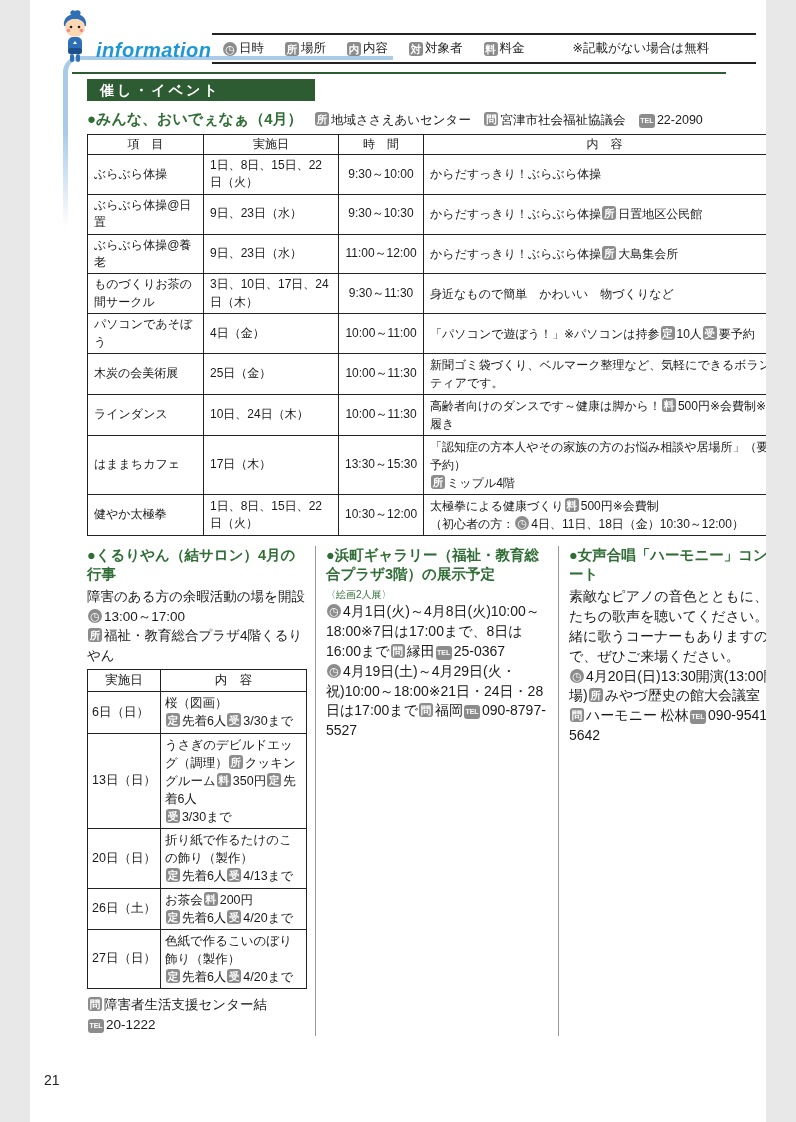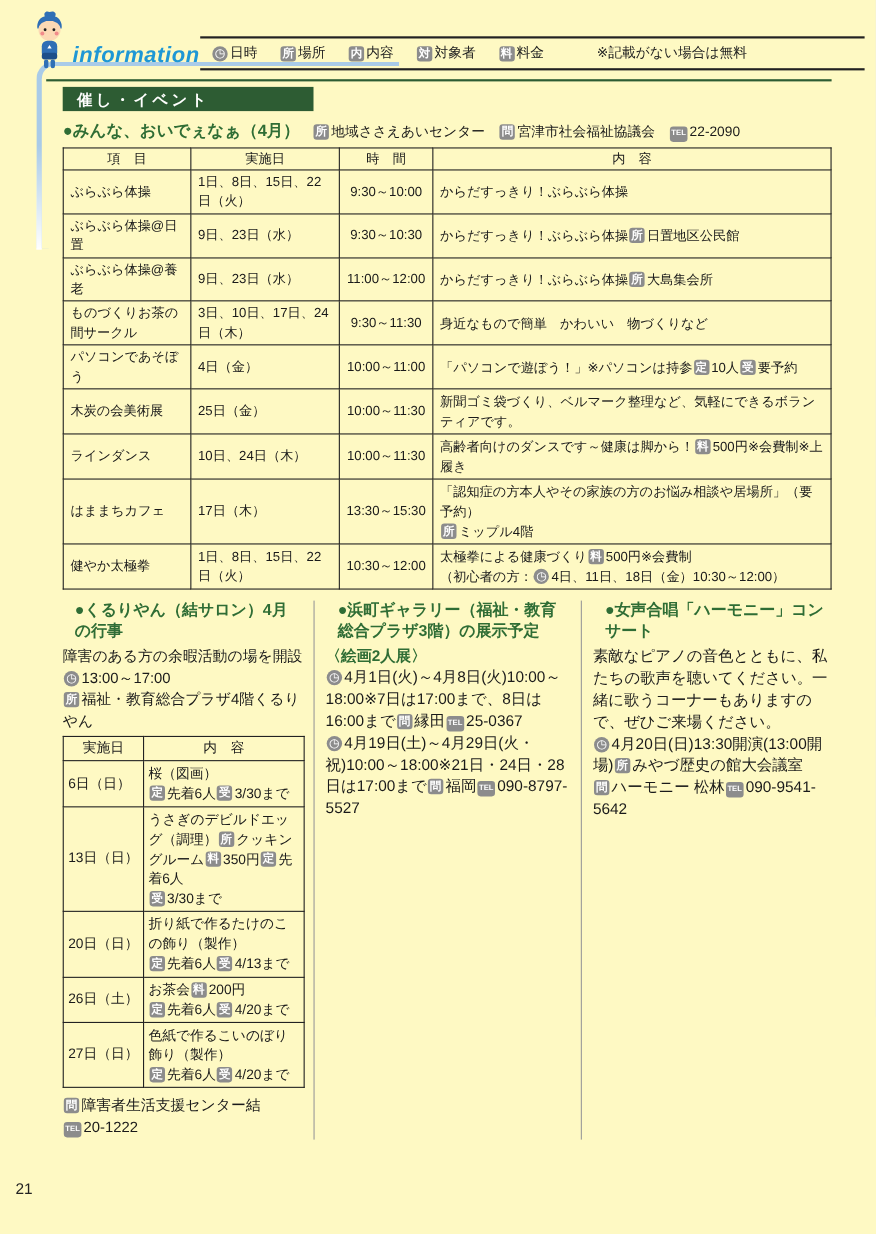--- a/index.html
+++ b/index.html
@@ -1,17 +1,17 @@
 <!DOCTYPE html>
 <html><head>
 <meta charset="utf-8">
 <style>
   * { margin:0; padding:0; box-sizing:border-box; }
   body { background:#e8e8e8; font-family:"Liberation Sans","DejaVu Sans",sans-serif; }
-  .page { position:relative; width:796px; height:1122px; background:#fef9c3; margin:0 auto;
+  .page { position:relative; width:736px; height:1122px; background:#ffffff; margin:0 auto;
           color:#1a1a1a; overflow:hidden; }
 
   
   .blue-line { position:absolute; left:33px; top:56px; width:330px; height:170px;
                border-left:5px solid #a9cbe8; border-top:4px solid #a9cbe8;
                border-top-left-radius:16px; }
   .blue-line::after { content:""; position:absolute; left:-5px; bottom:-1px; width:5px; height:95px;
                background:linear-gradient(rgba(255,255,255,0), #ffffff); }
 
   
@@ -56,24 +56,24 @@
   .main-table td.content { white-space:pre-line; line-height:1.5;margin-left:36px; }
   .main-table td { line-height:1.45; }
 
   
   .bottom { margin:10px 0 0 57px; width:699px; display:flex; align-items:stretch; }
   .bcol { padding:0 10px; }
   .bcol + .bcol { border-left:1px solid #999; }
   .bcol1 { width:228px; padding-left:0; }
   .bcol2 { width:243px; }
   .bcol3 { width:228px; padding-right:0; }
-  .bcol-title { color:#2f6d35; font-weight:bold; font-size:14.5px; line-height:1.35; margin-bottom:2px;margin-left:11px; }
+  .bcol-title { color:#2f6d35; font-weight:bold; font-size:14.5px; line-height:1.35; margin-bottom:2px; }
   .btext { font-size:13.5px; line-height:1.45; white-space:pre-line; }
   .bcol2 .btext, .bcol3 .btext { font-size:14px; line-height:1.42; }
-  .sub-title { color:#2f6d35; font-weight:bold; font-size:14px; margin-top:3px; }
+  .sub-title { color:#2f6d35; font-weight:normal; font-size:10px; margin-top:3px; }
 
   .kurur-table { margin-top:4px; width:220px; font-size:12.5px; }
   .kurur-table th, .kurur-table td { border:1px solid #222; padding:2px 4px; vertical-align:middle; }
   .kurur-table th { font-weight:normal; text-align:center; height:18px; }
   .kurur-table td.date2 { width:62px; white-space:nowrap; }
   .kurur-table td.content2 { white-space:pre-line; line-height:1.45; }
   .contact { margin-top:6px; font-size:13.5px; line-height:1.5; white-space:pre-line; }
 
   .page-number { position:absolute; left:14px; bottom:34px; font-size:14px; color:#222; }
 </style>

